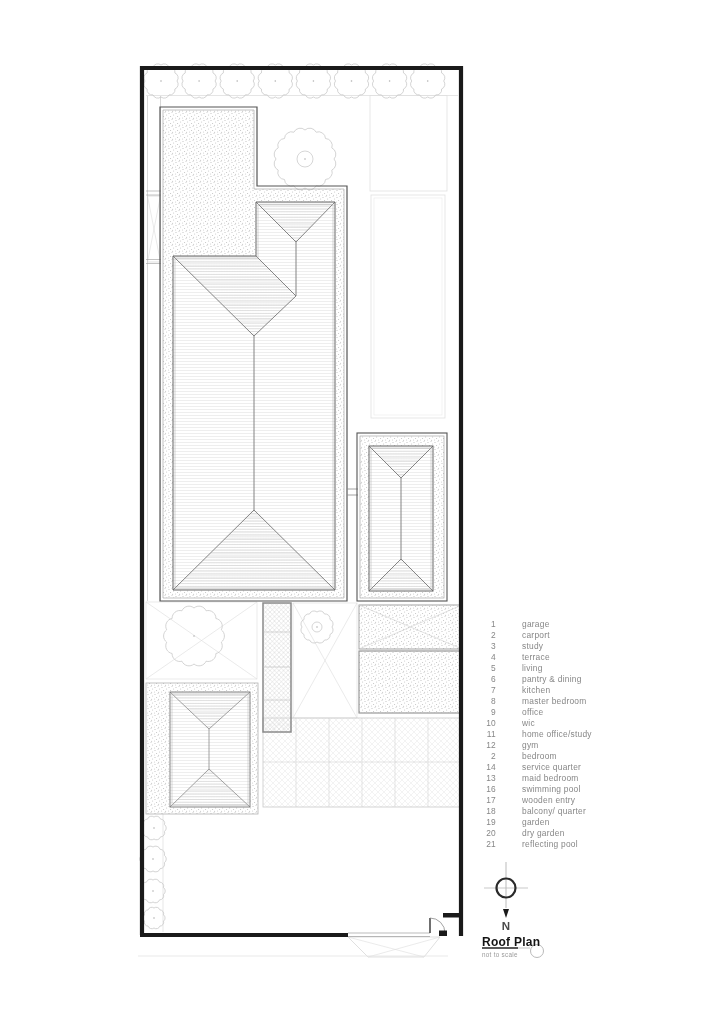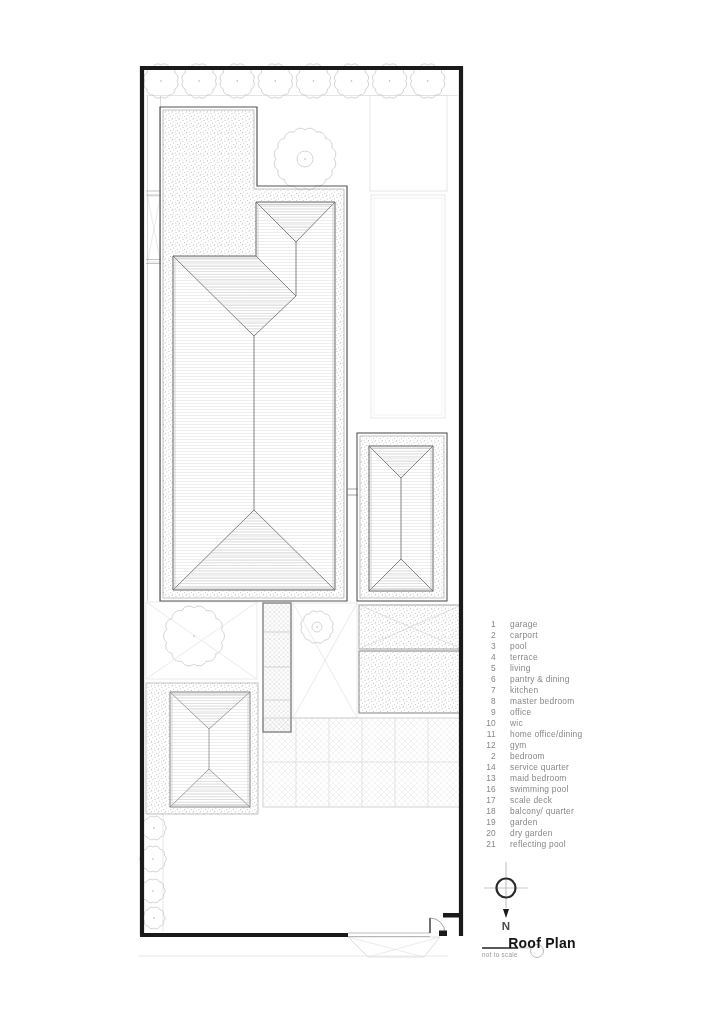--- a/index.html
+++ b/index.html
@@ -2,23 +2,23 @@
 <html><head>
 <meta charset="utf-8">
 <style>
   html,body{margin:0;padding:0;background:#fff;}
   .canvas{position:relative;width:724px;height:1024px;background:#ffffff;overflow:hidden;
           font-family:"Liberation Sans", sans-serif;}
   svg{position:absolute;left:0;top:0;}
   .legend{position:absolute;left:477px;top:618px;width:140px;}
   .lg-row{display:flex;align-items:center;height:11.06px;font-size:8.4px;color:#878787;letter-spacing:.25px;}
   .lg-num{display:inline-block;width:19px;text-align:right;flex:none;}
-  .lg-label{margin-left:14px;white-space:nowrap;}
+  .lg-label{margin-left:26px;white-space:nowrap;}
   .title-block{position:absolute;left:482px;top:935px;width:120px;}
-  .plan-title{font-size:14px;font-weight:bold;color:#141414;letter-spacing:.25px;text-align:center;}
+  .plan-title{font-size:12px;font-weight:bold;color:#141414;letter-spacing:.25px;}
   .scale-note{position:absolute;left:482px;top:950.5px;font-size:6.3px;color:#9a9a9a;letter-spacing:.3px;}
   .north-n{position:absolute;left:494px;top:920px;width:24px;text-align:center;
            font-size:11.5px;color:#4a4a4a;font-weight:600;}
 </style>
 </head>
 <body>
 
 <div class="canvas">
 
 <svg width="724" height="1024" viewBox="0 0 724 1024">
@@ -196,21 +196,21 @@
       <div class="lg-row">
         <span class="lg-num">1</span>
         <span class="lg-label">garage</span>
       </div>
       <div class="lg-row">
         <span class="lg-num">2</span>
         <span class="lg-label">carport</span>
       </div>
       <div class="lg-row">
         <span class="lg-num">3</span>
-        <span class="lg-label">pool</span>
+        <span class="lg-label">study</span>
       </div>
       <div class="lg-row">
         <span class="lg-num">4</span>
         <span class="lg-label">terrace</span>
       </div>
       <div class="lg-row">
         <span class="lg-num">5</span>
         <span class="lg-label">living</span>
       </div>
       <div class="lg-row">
@@ -228,21 +228,21 @@
       <div class="lg-row">
         <span class="lg-num">9</span>
         <span class="lg-label">office</span>
       </div>
       <div class="lg-row">
         <span class="lg-num">10</span>
         <span class="lg-label">wic</span>
       </div>
       <div class="lg-row">
         <span class="lg-num">11</span>
-        <span class="lg-label">home office/dining</span>
+        <span class="lg-label">home office/study</span>
       </div>
       <div class="lg-row">
         <span class="lg-num">12</span>
         <span class="lg-label">gym</span>
       </div>
       <div class="lg-row">
         <span class="lg-num">2</span>
         <span class="lg-label">bedroom</span>
       </div>
       <div class="lg-row">
@@ -252,21 +252,21 @@
       <div class="lg-row">
         <span class="lg-num">13</span>
         <span class="lg-label">maid bedroom</span>
       </div>
       <div class="lg-row">
         <span class="lg-num">16</span>
         <span class="lg-label">swimming pool</span>
       </div>
       <div class="lg-row">
         <span class="lg-num">17</span>
-        <span class="lg-label">scale deck</span>
+        <span class="lg-label">wooden entry</span>
       </div>
       <div class="lg-row">
         <span class="lg-num">18</span>
         <span class="lg-label">balcony/ quarter</span>
       </div>
       <div class="lg-row">
         <span class="lg-num">19</span>
         <span class="lg-label">garden</span>
       </div>
       <div class="lg-row">

